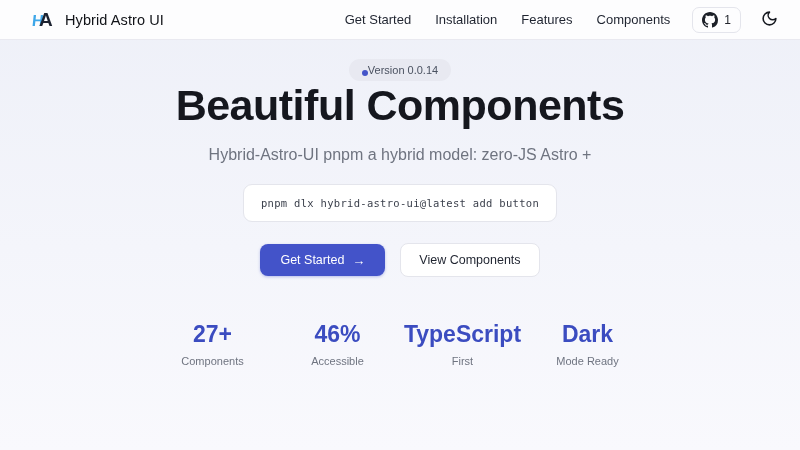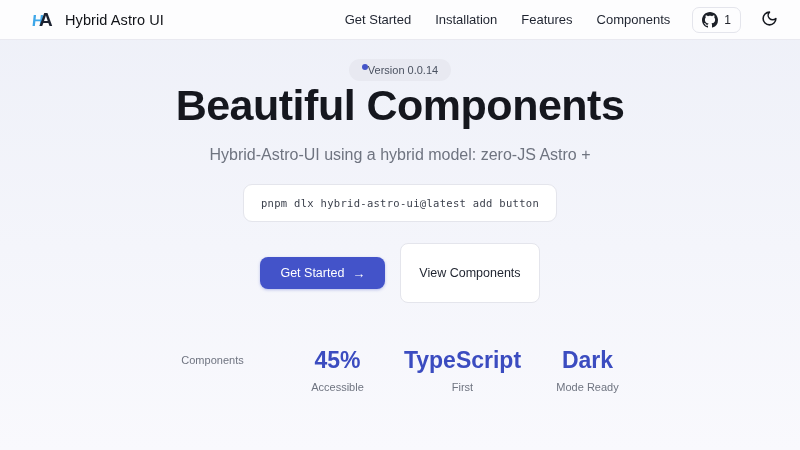--- a/index.html
+++ b/index.html
@@ -47,21 +47,21 @@
   .gh-count { font-size: 12px; color: #23262e; }
   .theme-toggle {
     background: transparent; border: none; cursor: pointer;
     padding: 4px; margin-left: 6px; display: flex; align-items: center;
   }
 
   
   .hero { display: flex; flex-direction: column; align-items: center; text-align: center; padding-top: 19px; }
 
   .version-badge {
-    display: inline-flex; align-items: flex-start; 
+    display: inline-flex; align-items: flex-end; 
     background: #e8e9f1; border-radius: 999px;
     padding: 5px 13px;
   }
   .version-dot { width: 6px; height: 6px; border-radius: 50%; background: #4454c8; }
   .version-text { font-size: 11px; color: #4a5160; }
 
   .hero-title { font-weight: 700; font-size: 43px; line-height: 1.15; color: #15171e; letter-spacing: -0.5px; }
   .hero-title .accent-line { color: #4454c8; display: block; }
 
   .hero-subtitle { margin-top: 13px; font-size: 16px; line-height: 1.5; color: #6f7480; }
@@ -76,21 +76,21 @@
 
   .cta-row { margin-top: 21px; display: flex; align-items: center; gap: 15px; }
   .btn { border-radius: 8px; font-size: 12.5px; font-weight: 500; cursor: pointer; font-family: "Liberation Sans", sans-serif; }
   .btn-primary {
     background: #4353c9; color: #ffffff; border: none;
     padding: 9px 20px; display: flex; align-items: center; gap: 8px;
     box-shadow: 0 1px 3px rgba(67,83,201,.35);
   }
   .btn-secondary {
     background: #ffffff; color: #1f2430; border: 1px solid #e4e5ec;
-    padding: 22px 18px;
+    padding: 9px 18px;
   }
   .arrow { font-size: 13px; line-height: 1; }
 
   .stats-row { margin-top: 44px; display: flex; justify-content: center; }
   .stat { width: 125px; text-align: center; }
   .stat-value { font-size: 23px; font-weight: 700; color: #3b4cc0; }
   .stat-label { margin-top: 7px; font-size: 11px; color: #6f7480; }
 </style>
 </head>
 <body>
@@ -135,39 +135,40 @@
   <div class="version-badge">
     <span class="version-dot"></span>
     <span class="version-text">Version 0.0.14</span>
   </div>
 
   <h1 class="hero-title">
     <span>Beautiful Components</span>
   </h1>
 
   <p class="hero-subtitle">
-    <span>Hybrid-Astro-UI using a hybrid model: zero-JS Astro +</span><br>
+    <span>Hybrid-Astro-UI pnpm a hybrid model: zero-JS Astro +</span><br>
   </p>
 
   <div class="code-box">pnpm dlx hybrid-astro-ui@latest add button</div>
 
   <div class="cta-row">
     <button class="btn btn-primary">
       <span>Get Started</span>
       <span class="arrow">→</span>
     </button>
     <button class="btn btn-secondary">View Components</button>
   </div>
 
   <div class="stats-row">
     <div class="stat">
+      <div class="stat-value">27+</div>
       <div class="stat-label">Components</div>
     </div>
     <div class="stat">
-      <div class="stat-value">45%</div>
+      <div class="stat-value">46%</div>
       <div class="stat-label">Accessible</div>
     </div>
     <div class="stat">
       <div class="stat-value">TypeScript</div>
       <div class="stat-label">First</div>
     </div>
     <div class="stat">
       <div class="stat-value">Dark</div>
       <div class="stat-label">Mode Ready</div>
     </div>

